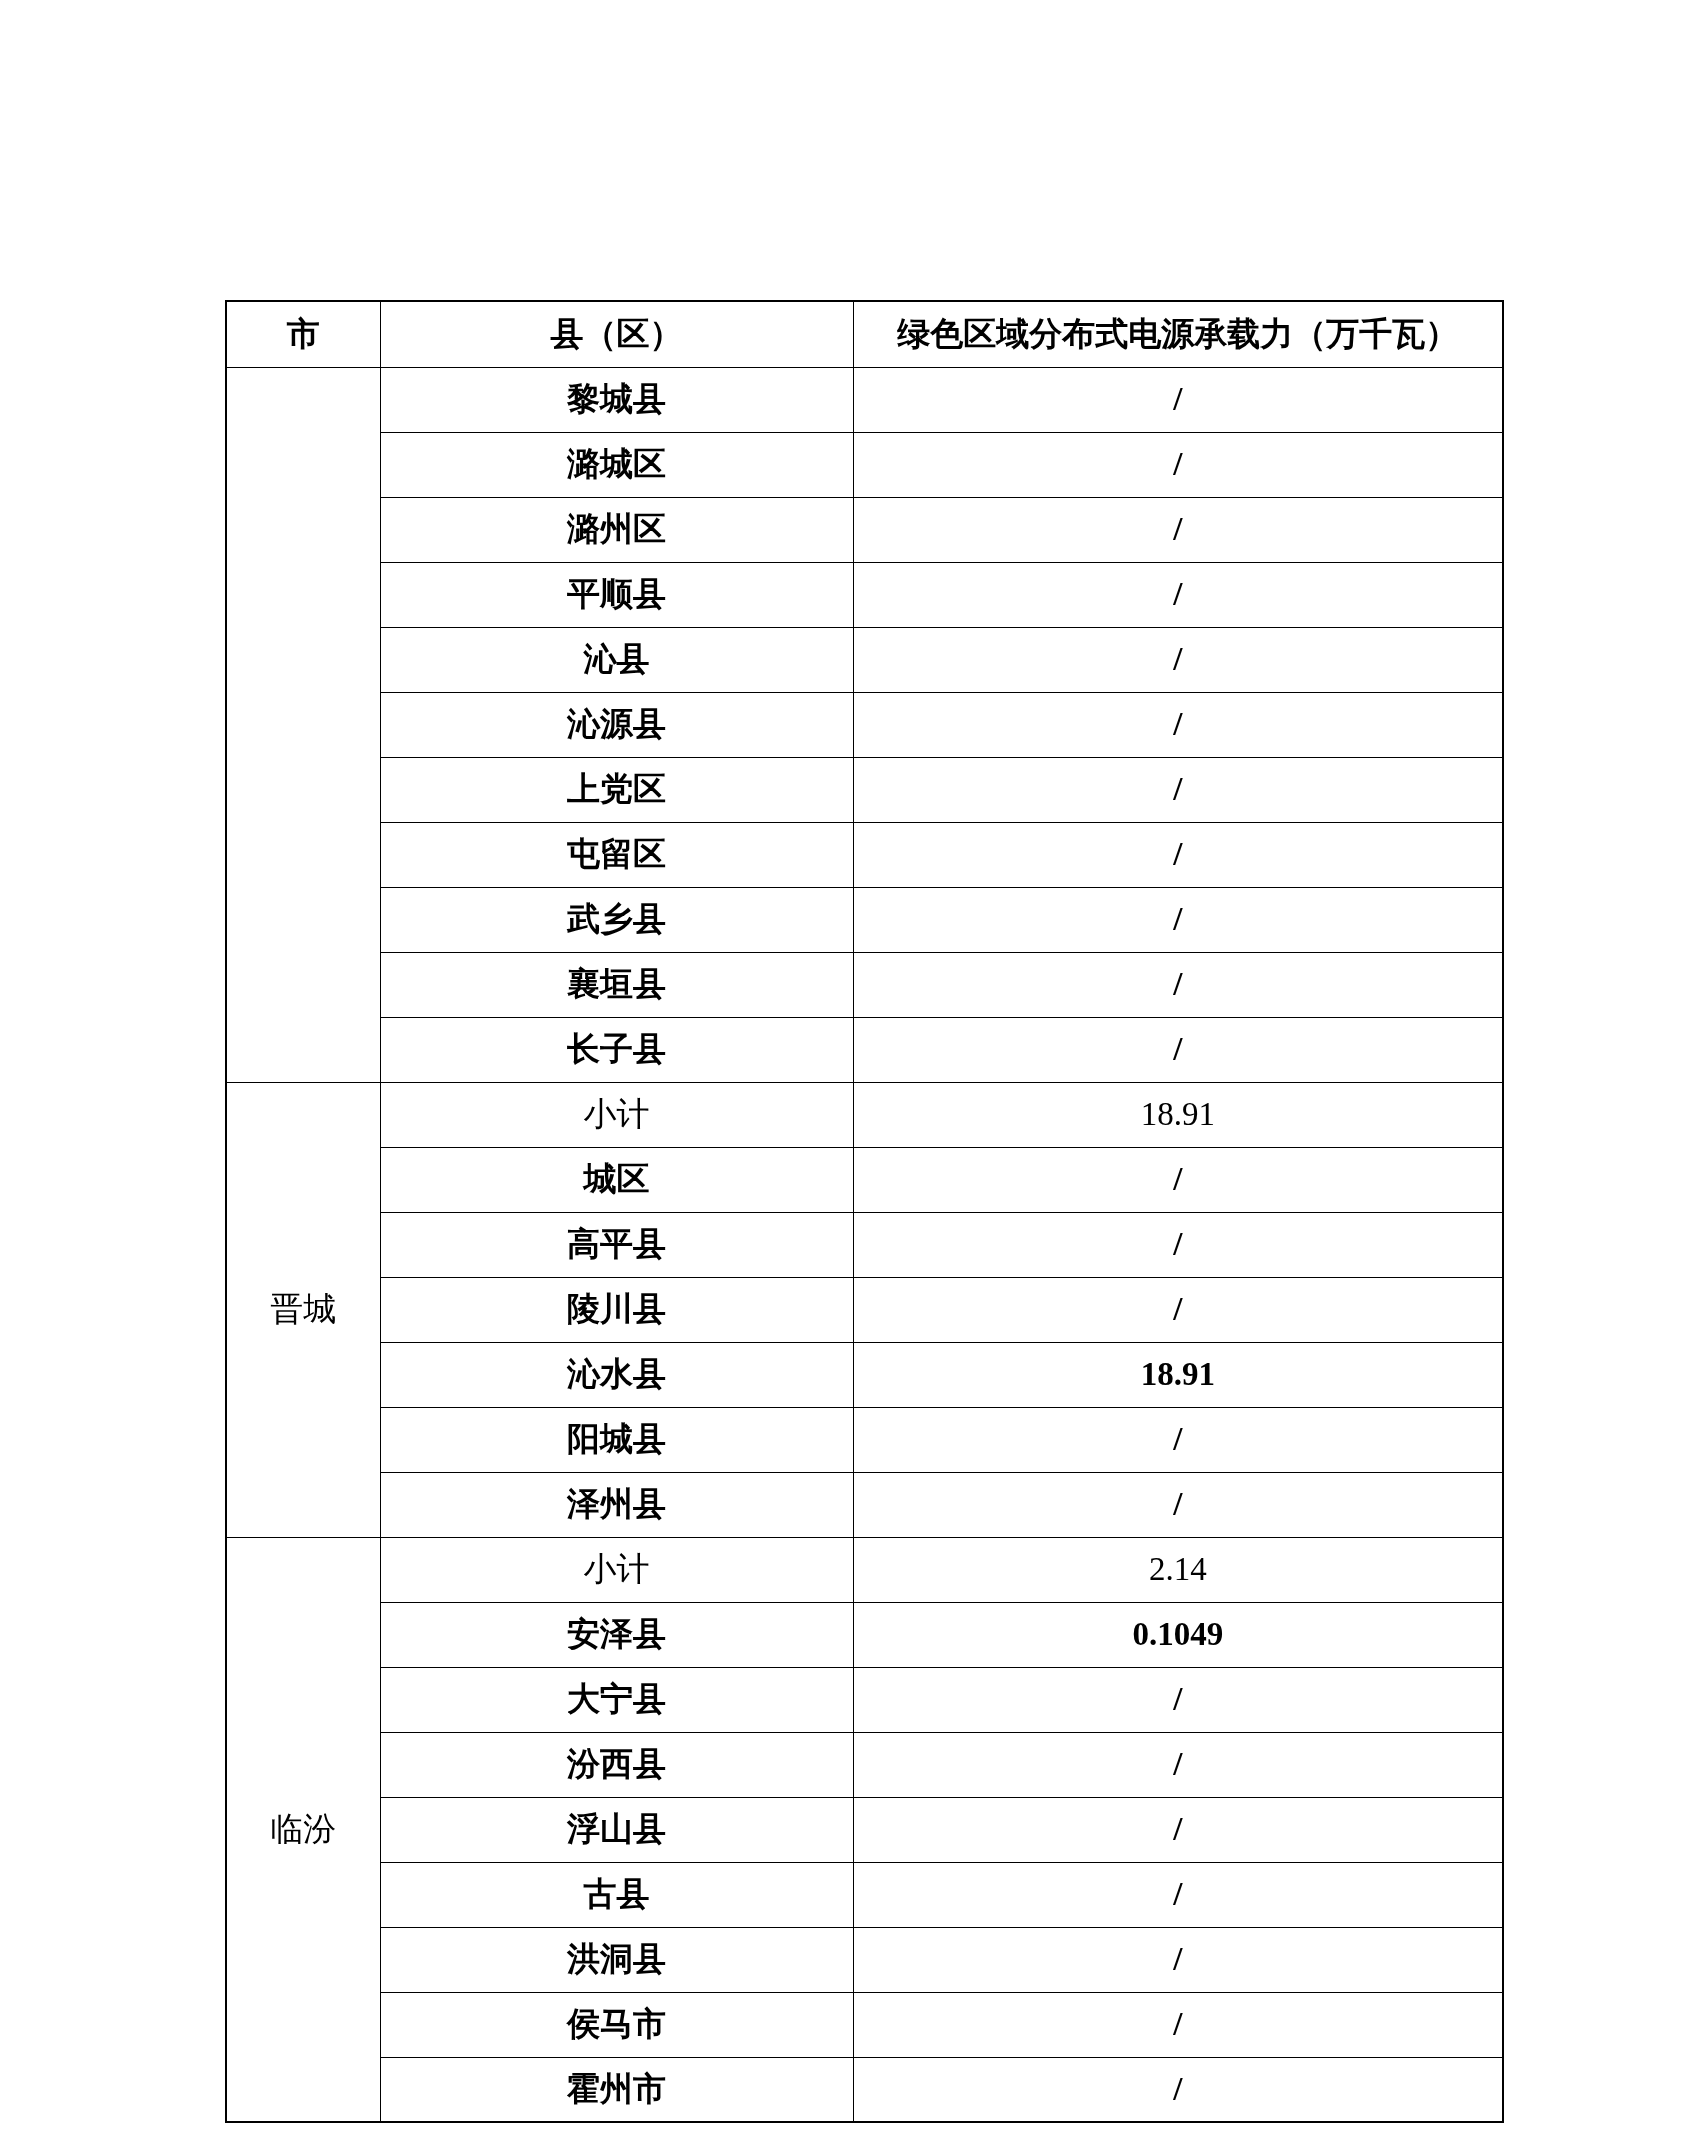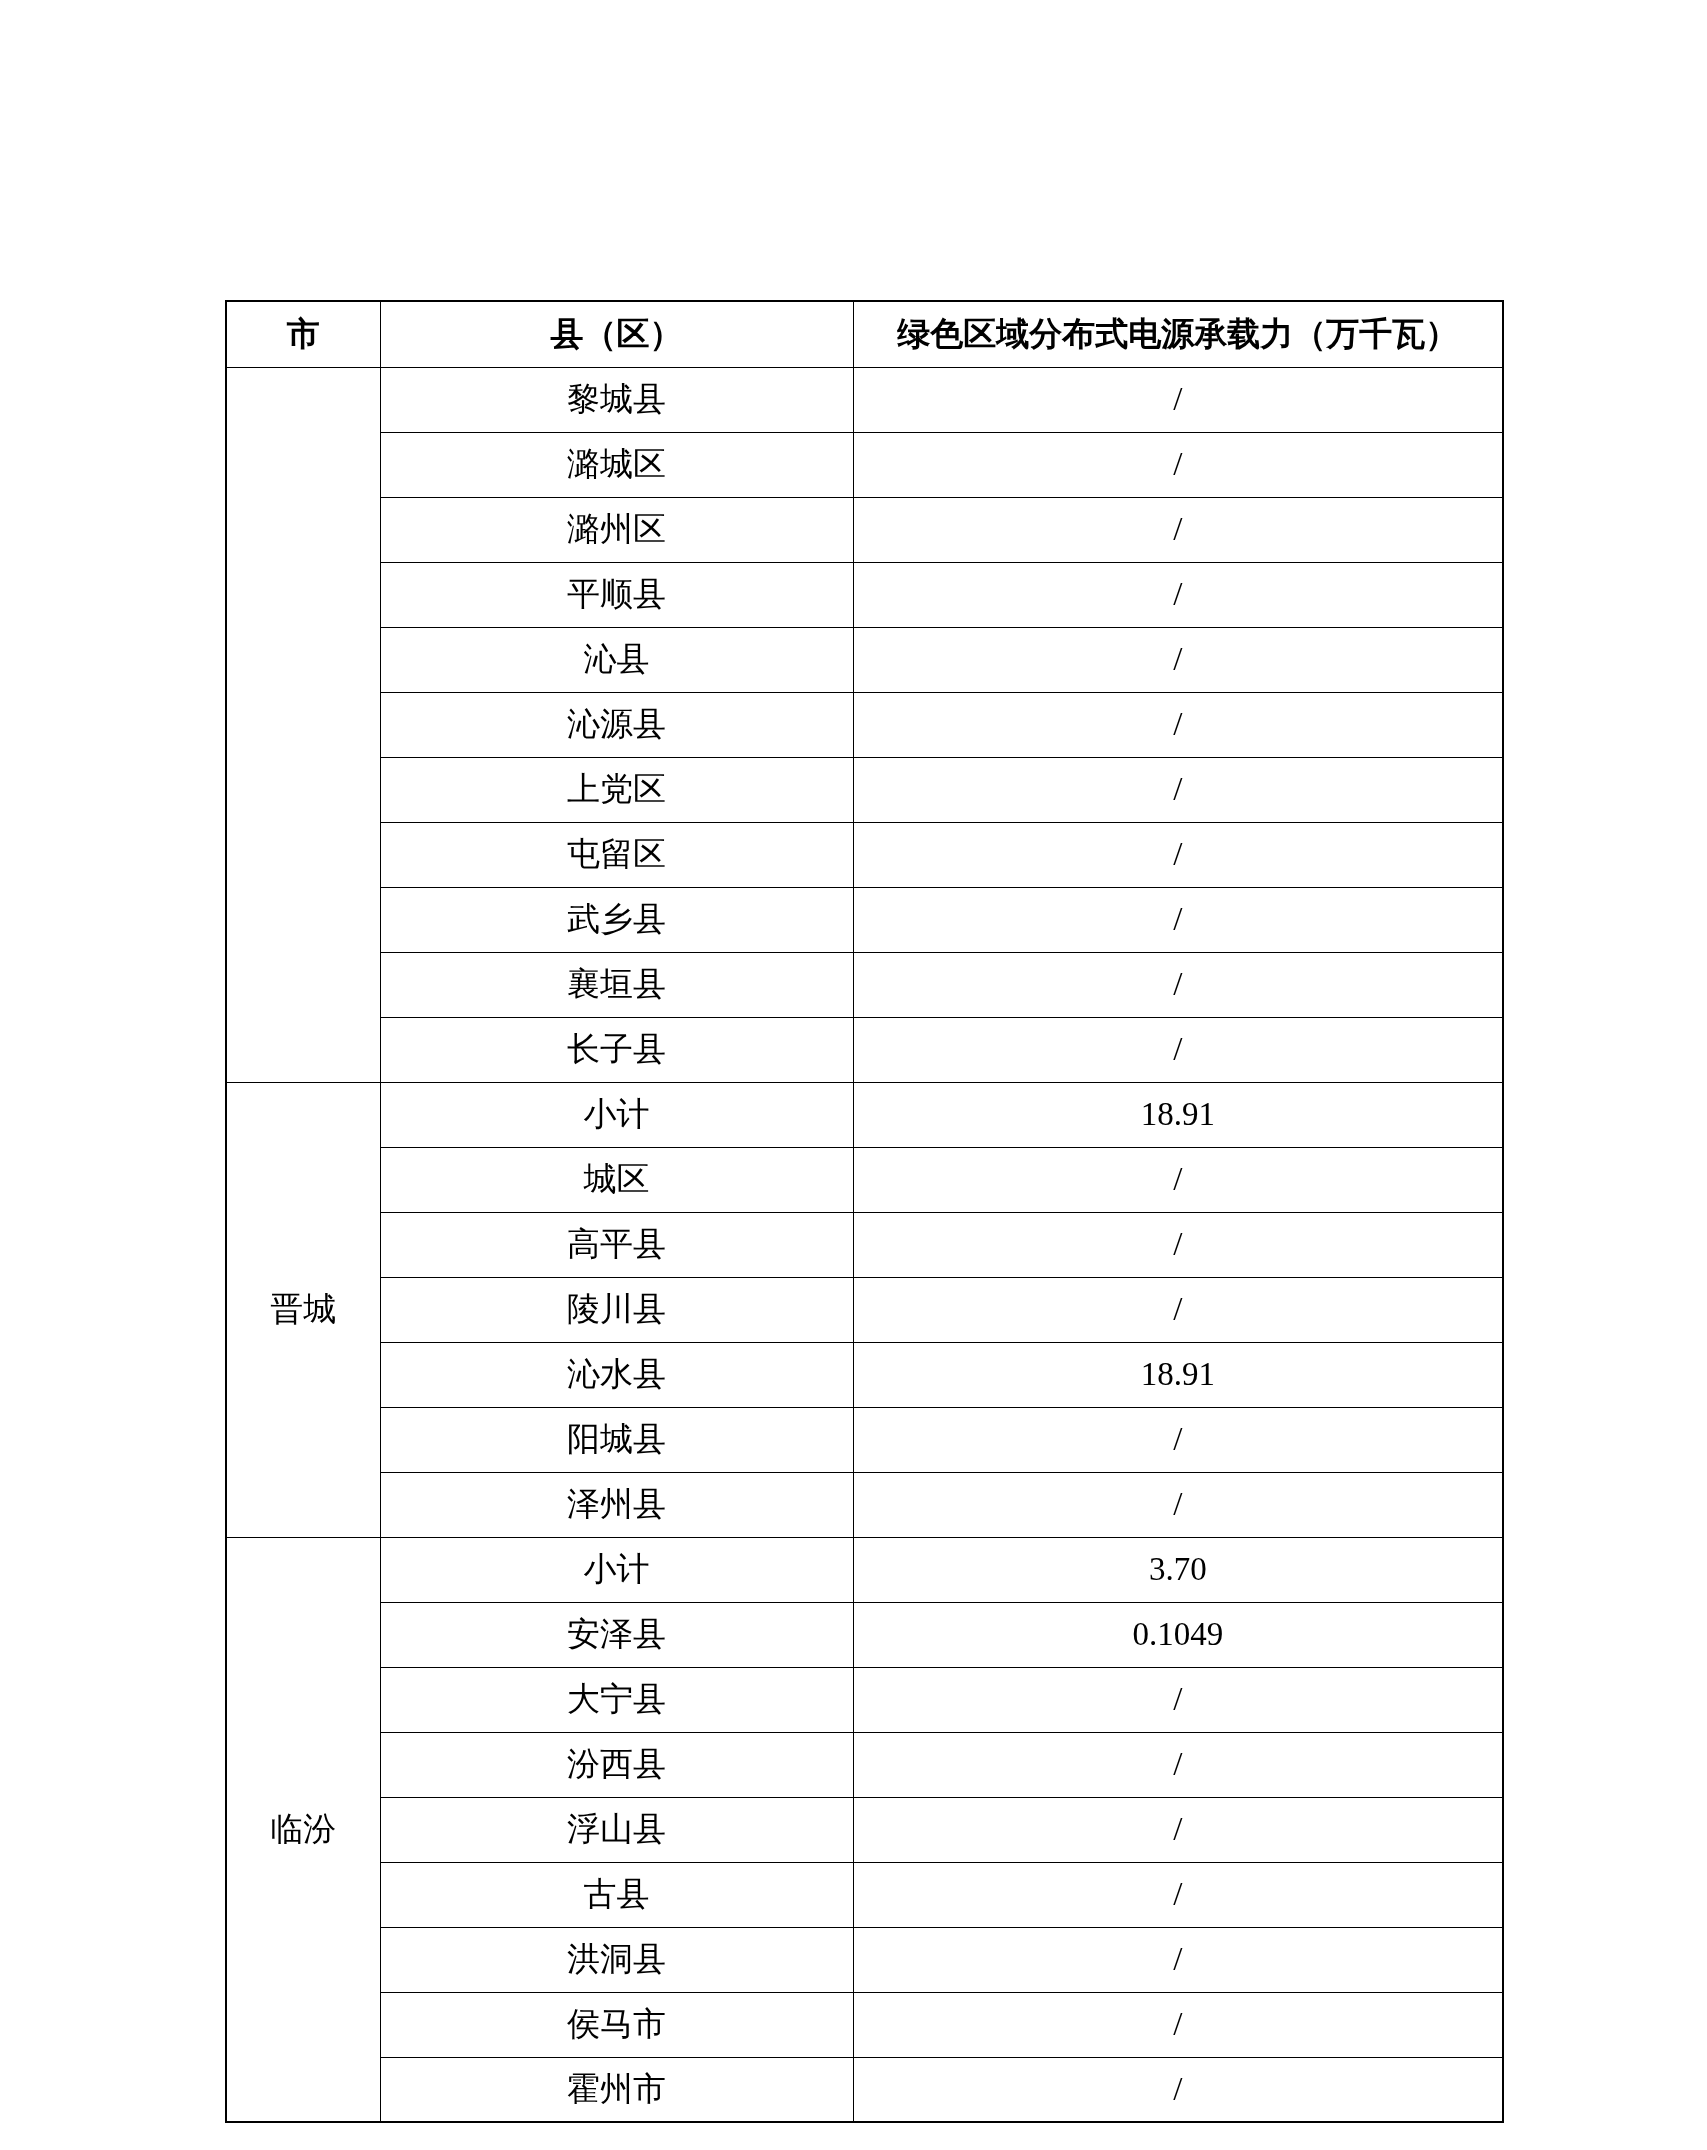--- a/index.html
+++ b/index.html
@@ -34,21 +34,21 @@
     vertical-align: middle;
     padding: 0;
     font-size: 33px;
     line-height: 1.1;
     overflow: hidden;
     white-space: nowrap;
   }
   thead tr { height: 66px; }
   tbody tr { height: 65px; }
   thead th { font-weight: bold; }
-  tbody td { font-weight: normal; }
+  tbody td { font-weight: bold; }
   td.bold { font-weight: normal; }
   td.city-cell { font-weight: normal; }
 </style>
 </head>
 <body>
 
 <div class="sheet">
   <table class="cap">
     <colgroup>
       <col class="c1">
@@ -133,21 +133,21 @@
           <td>阳城县</td>
           <td>/</td>
         </tr>
         <tr>
           <td>泽州县</td>
           <td>/</td>
         </tr>
         <tr>
           <td class="city-cell" rowspan="9">临汾</td>
           <td class="bold">小计</td>
-          <td class="bold">3.70</td>
+          <td class="bold">2.14</td>
         </tr>
         <tr>
           <td>安泽县</td>
           <td>0.1049</td>
         </tr>
         <tr>
           <td>大宁县</td>
           <td>/</td>
         </tr>
         <tr>

